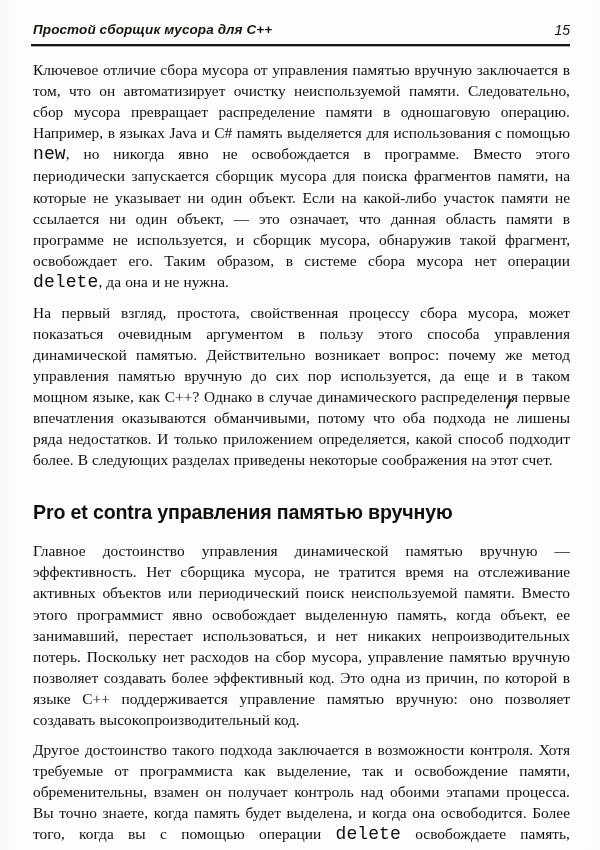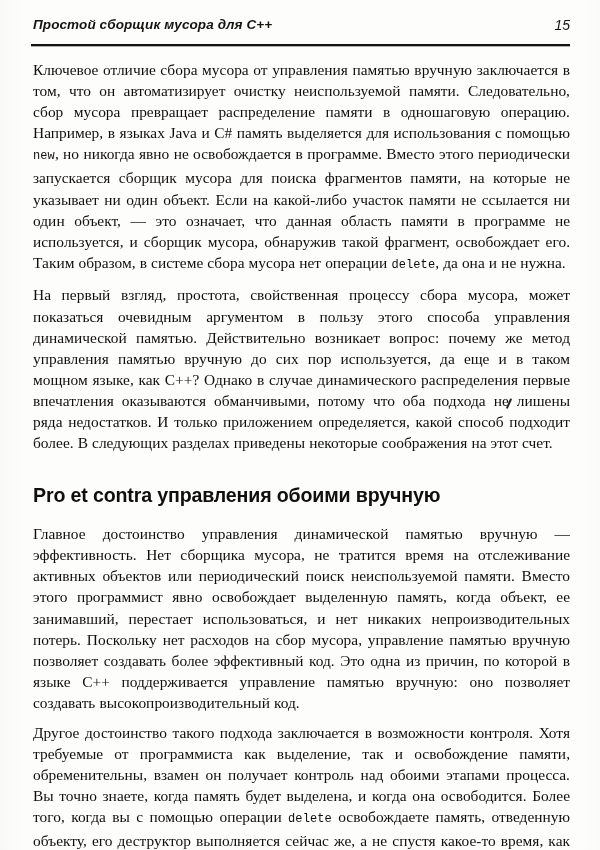--- a/index.html
+++ b/index.html
@@ -25,21 +25,21 @@
   }
 
   
   .running-head {
     position: absolute;
     left: 33px;
     top: 18px;
     width: 537px;
     height: 24px;
     display: flex;
-    align-items: flex-start;
+    align-items: center;
     justify-content: space-between;
   }
   .running-head-title {
     font-family: "Liberation Sans", "DejaVu Sans", sans-serif;
     font-weight: bold;
     font-style: italic;
     font-size: 13.5px;
     letter-spacing: 0.1px;
     color: #15140f;
     white-space: nowrap;
@@ -89,21 +89,21 @@
     word-spacing: 0.2px;
     color: #110f0c;
     -webkit-font-smoothing: none;
   }
   p.para + p.para {
     margin-top: 8.5px;
   }
 
   .mono {
     font-family: "Liberation Mono", "DejaVu Sans Mono", monospace;
-    font-size: 12px;
+    font-size: 18px;
     letter-spacing: 0.1px;
   }
 
   h2.section-heading {
     margin: 0;
     font-family: "Liberation Sans", "DejaVu Sans", sans-serif;
     font-weight: bold;
     font-size: 19.6px;
     letter-spacing: -0.15px;
     color: #100f0c;
@@ -159,21 +159,21 @@
   </div>
   <div class="head-rule"></div>
 
   <div class="column">
 
     <p class="para"><span>Ключевое отличие сбора мусора от управления памятью вручную заключается в том, что он автоматизирует очистку неиспользуемой памяти. Следовательно, сбор мусора превращает распределение памяти в одношаговую операцию. Например, в языках Java и C# память выделяется для использования с помощью </span><span class="mono">new</span><span>, но никогда явно не освобождается в программе. Вместо этого периодически запускается сборщик мусора для поиска фрагментов памяти, на которые не указывает ни один объект. Если на какой-либо участок памяти не ссылается ни один объект, — это означает, что данная область памяти в программе не используется, и сборщик мусора, обнаружив такой фрагмент, освобождает его. Таким образом, в системе сбора мусора нет операции </span><span class="mono">delete</span><span>, да она и не нужна.</span></p>
 
     <p class="para">На первый взгляд, простота, свойственная процессу сбора мусора, может показаться очевидным аргументом в пользу этого способа управления динамической памятью. Действительно возникает вопрос: почему же метод управления памятью вручную до сих пор используется, да еще и в таком мощном языке, как C++? Однако в случае динамического распределения первые впечатления оказываются обманчивыми, потому что оба подхода не лишены ряда недостатков. И только приложением определяется, какой способ подходит более. В следующих разделах приведены некоторые соображения на этот счет.</p>
 
     <div class="heading-block">
-      <h2 class="section-heading">Pro et contra управления обоими вручную</h2>
+      <h2 class="section-heading">Pro et contra управления памятью вручную</h2>
     </div>
 
     <p class="para">Главное достоинство управления динамической памятью вручную — эффективность. Нет сборщика мусора, не тратится время на отслеживание активных объектов или периодический поиск неиспользуемой памяти. Вместо этого программист явно освобождает выделенную память, когда объект, ее занимавший, перестает использоваться, и нет никаких непроизводительных потерь. Поскольку нет расходов на сбор мусора, управление памятью вручную позволяет создавать более эффективный код. Это одна из причин, по которой в языке C++ поддерживается управление памятью вручную: оно позволяет создавать высокопроизводительный код.</p>
 
     <p class="para"><span>Другое достоинство такого подхода заключается в возможности контроля. Хотя требуемые от программиста как выделение, так и освобождение памяти, обременительны, взамен он получает контроль над обоими этапами процесса. Вы точно знаете, когда память будет выделена, и когда она освободится. Более того, когда вы с помощью операции </span><span class="mono">delete</span><span> освобождаете память, отведенную объекту, его деструктор выполняется сейчас же, а не спустя какое-то время, как это может быть в случае сбора мусора. Таким образом, в случае управления памятью вручную вы можете проконтролировать уничтожение размещенного ранее объекта.</span></p>
 
   </div>
 
   <div class="scan-mark"></div>
 

